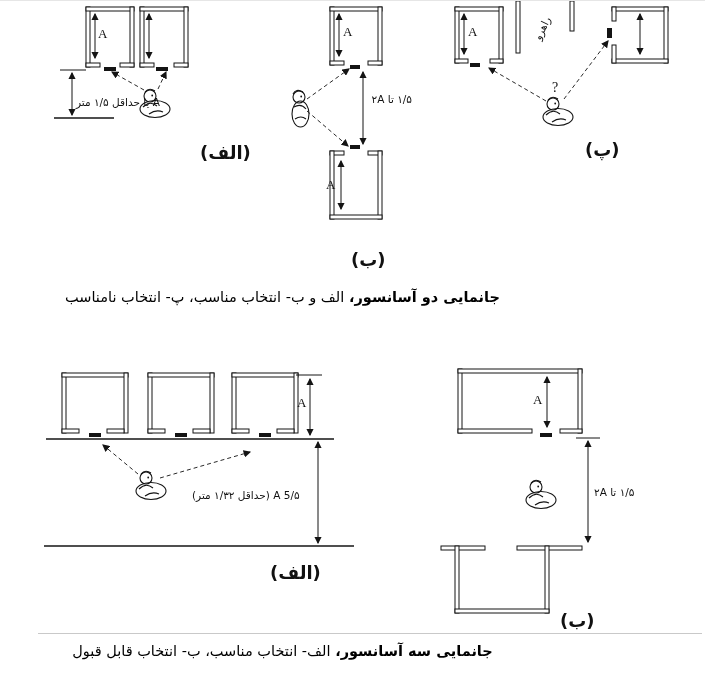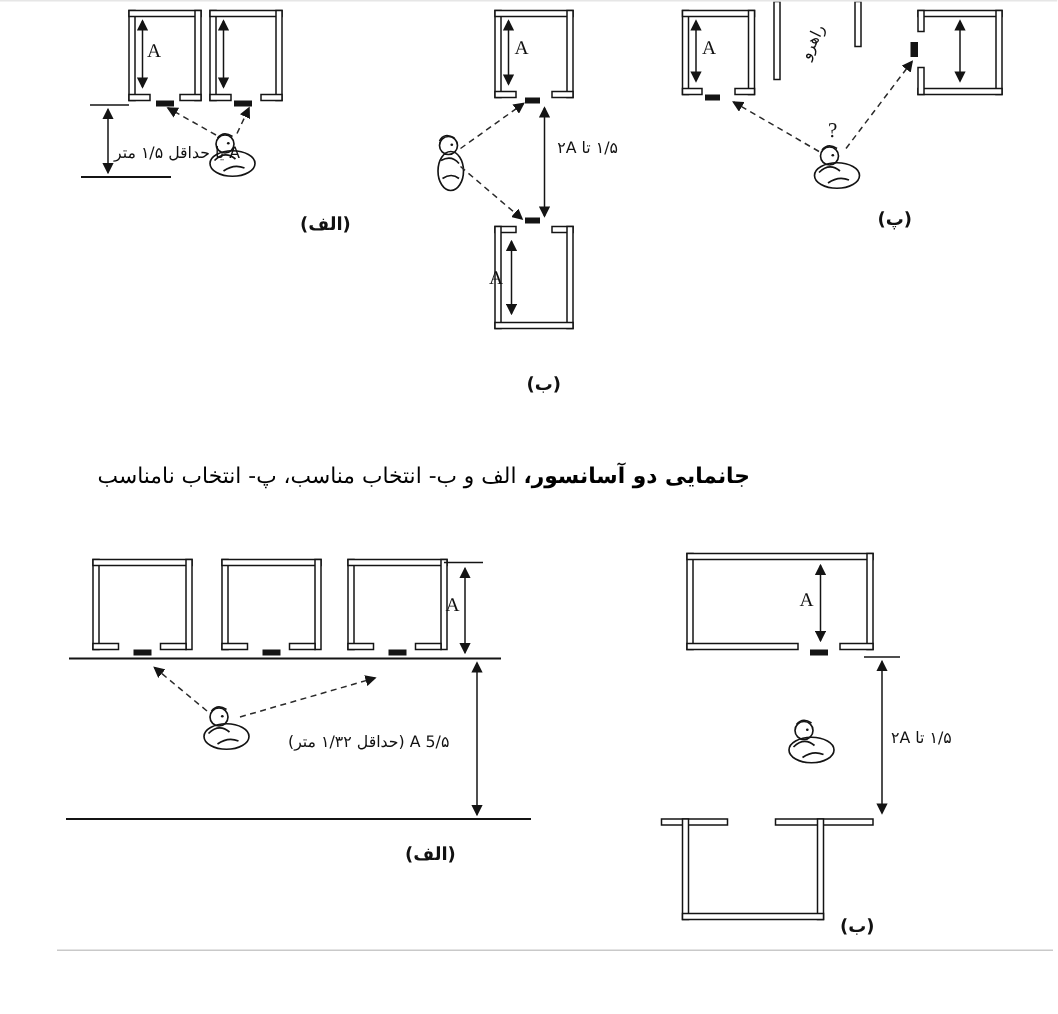--- a/index.html
+++ b/index.html
@@ -8,25 +8,25 @@
   .page svg{position:absolute;left:0;top:0;}
   .wall{fill:#ffffff;stroke:#141414;stroke-width:1;}
   .solid{fill:#141414;stroke:none;}
   .thin{stroke:#141414;stroke-width:1;fill:none;}
   .thick{stroke:#141414;stroke-width:1.4;fill:none;}
   .dim{stroke:#141414;stroke-width:1;fill:none;marker-start:url(#arr);marker-end:url(#arr);}
   .dash{stroke:#2a2a2a;stroke-width:1;fill:none;stroke-dasharray:4 3;marker-end:url(#arr);}
   .sketch{stroke:#141414;stroke-width:1.1;fill:none;}
   .lbl{position:absolute;font-size:10.5px;color:#111;white-space:nowrap;direction:rtl;line-height:1.25;}
   .latin{position:absolute;font-family:"Liberation Serif",serif;font-size:13px;color:#111;direction:ltr;line-height:1;}
-  .sub{position:absolute;font-size:12px;font-weight:bold;color:#111;direction:rtl;line-height:1.2;}
+  .sub{position:absolute;font-size:18px;font-weight:bold;color:#111;direction:rtl;line-height:1.2;}
   .wrap{white-space:normal;width:44px;text-align:right;}
   .rot{transform:rotate(-64deg);transform-origin:left bottom;}
   .caption{position:absolute;left:0;width:565px;text-align:center;direction:rtl;
-           font-size:14.5px;color:#000;line-height:1.3;margin-top:21px;}
+           font-size:14.5px;color:#000;line-height:1.3;}
   .divider{position:absolute;left:38px;width:664px;height:0;border-top:1px solid #c9c9c9;}
 </style>
 </head>
 <body>
 
 <div class="page">
 
   <svg width="705" height="676" viewBox="0 0 705 676">
     <defs>
       <marker id="arr" viewBox="0 0 10 10" refX="8.5" refY="5" markerWidth="7.5" markerHeight="7.5" orient="auto-start-reverse">
@@ -205,14 +205,17 @@
   <div class="latin" style="left:297px;top:395px;">A</div>
   <div class="lbl" style="left:192px;top:488px;">5/۵ A (حداقل ۱/۳۲ متر)</div>
   <div class="sub" style="left:270px;top:561px;">(الف)</div>
 
   <div class="latin" style="left:533px;top:392px;">A</div>
   <div class="lbl" style="left:594px;top:485px;">۱/۵ تا ۲A</div>
   <div class="sub" style="left:560px;top:609px;">(ب)</div>
 
   <div class="divider" style="top:632px;"></div>
 
+  <div class="caption" style="top:641px;">
+    <b>جانمایی سه آسانسور،</b><span> الف- انتخاب مناسب، ب- انتخاب قابل قبول</span>
+  </div>
 
 </div>
 
 </body></html>

